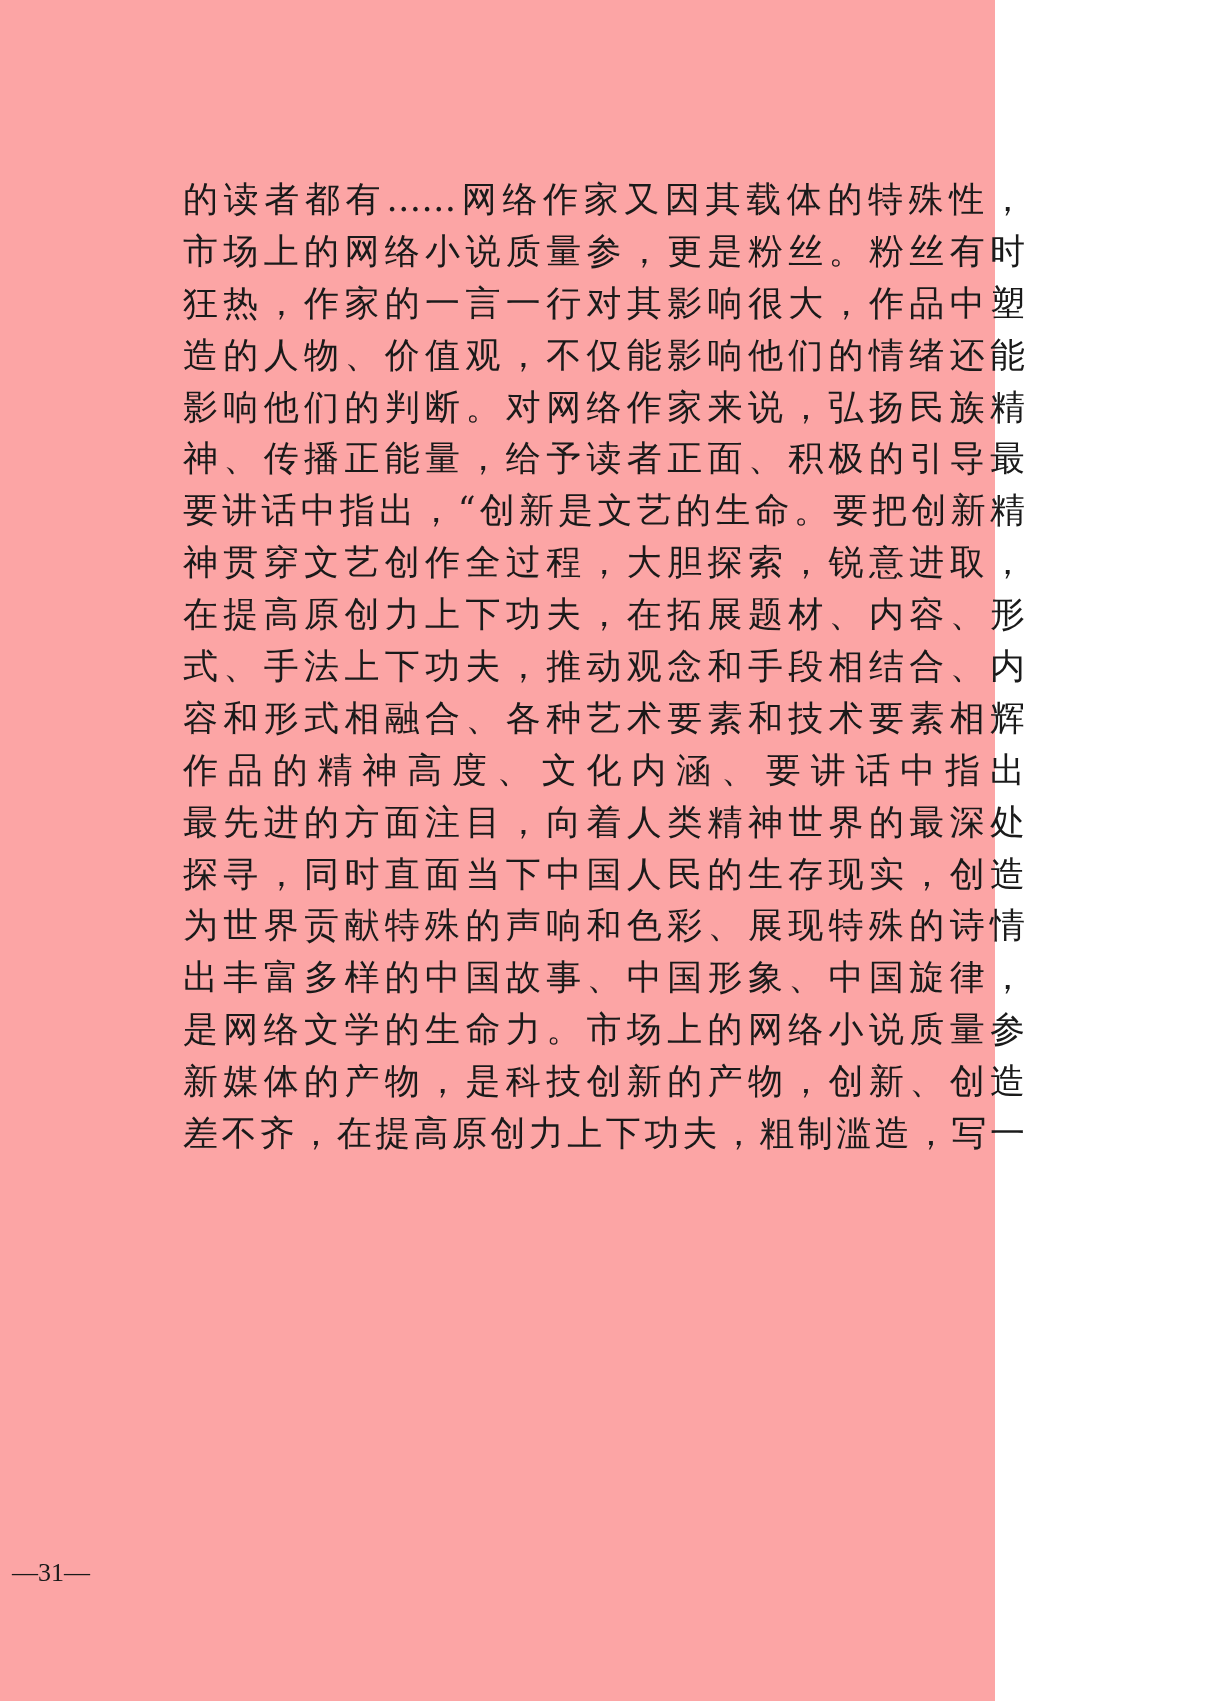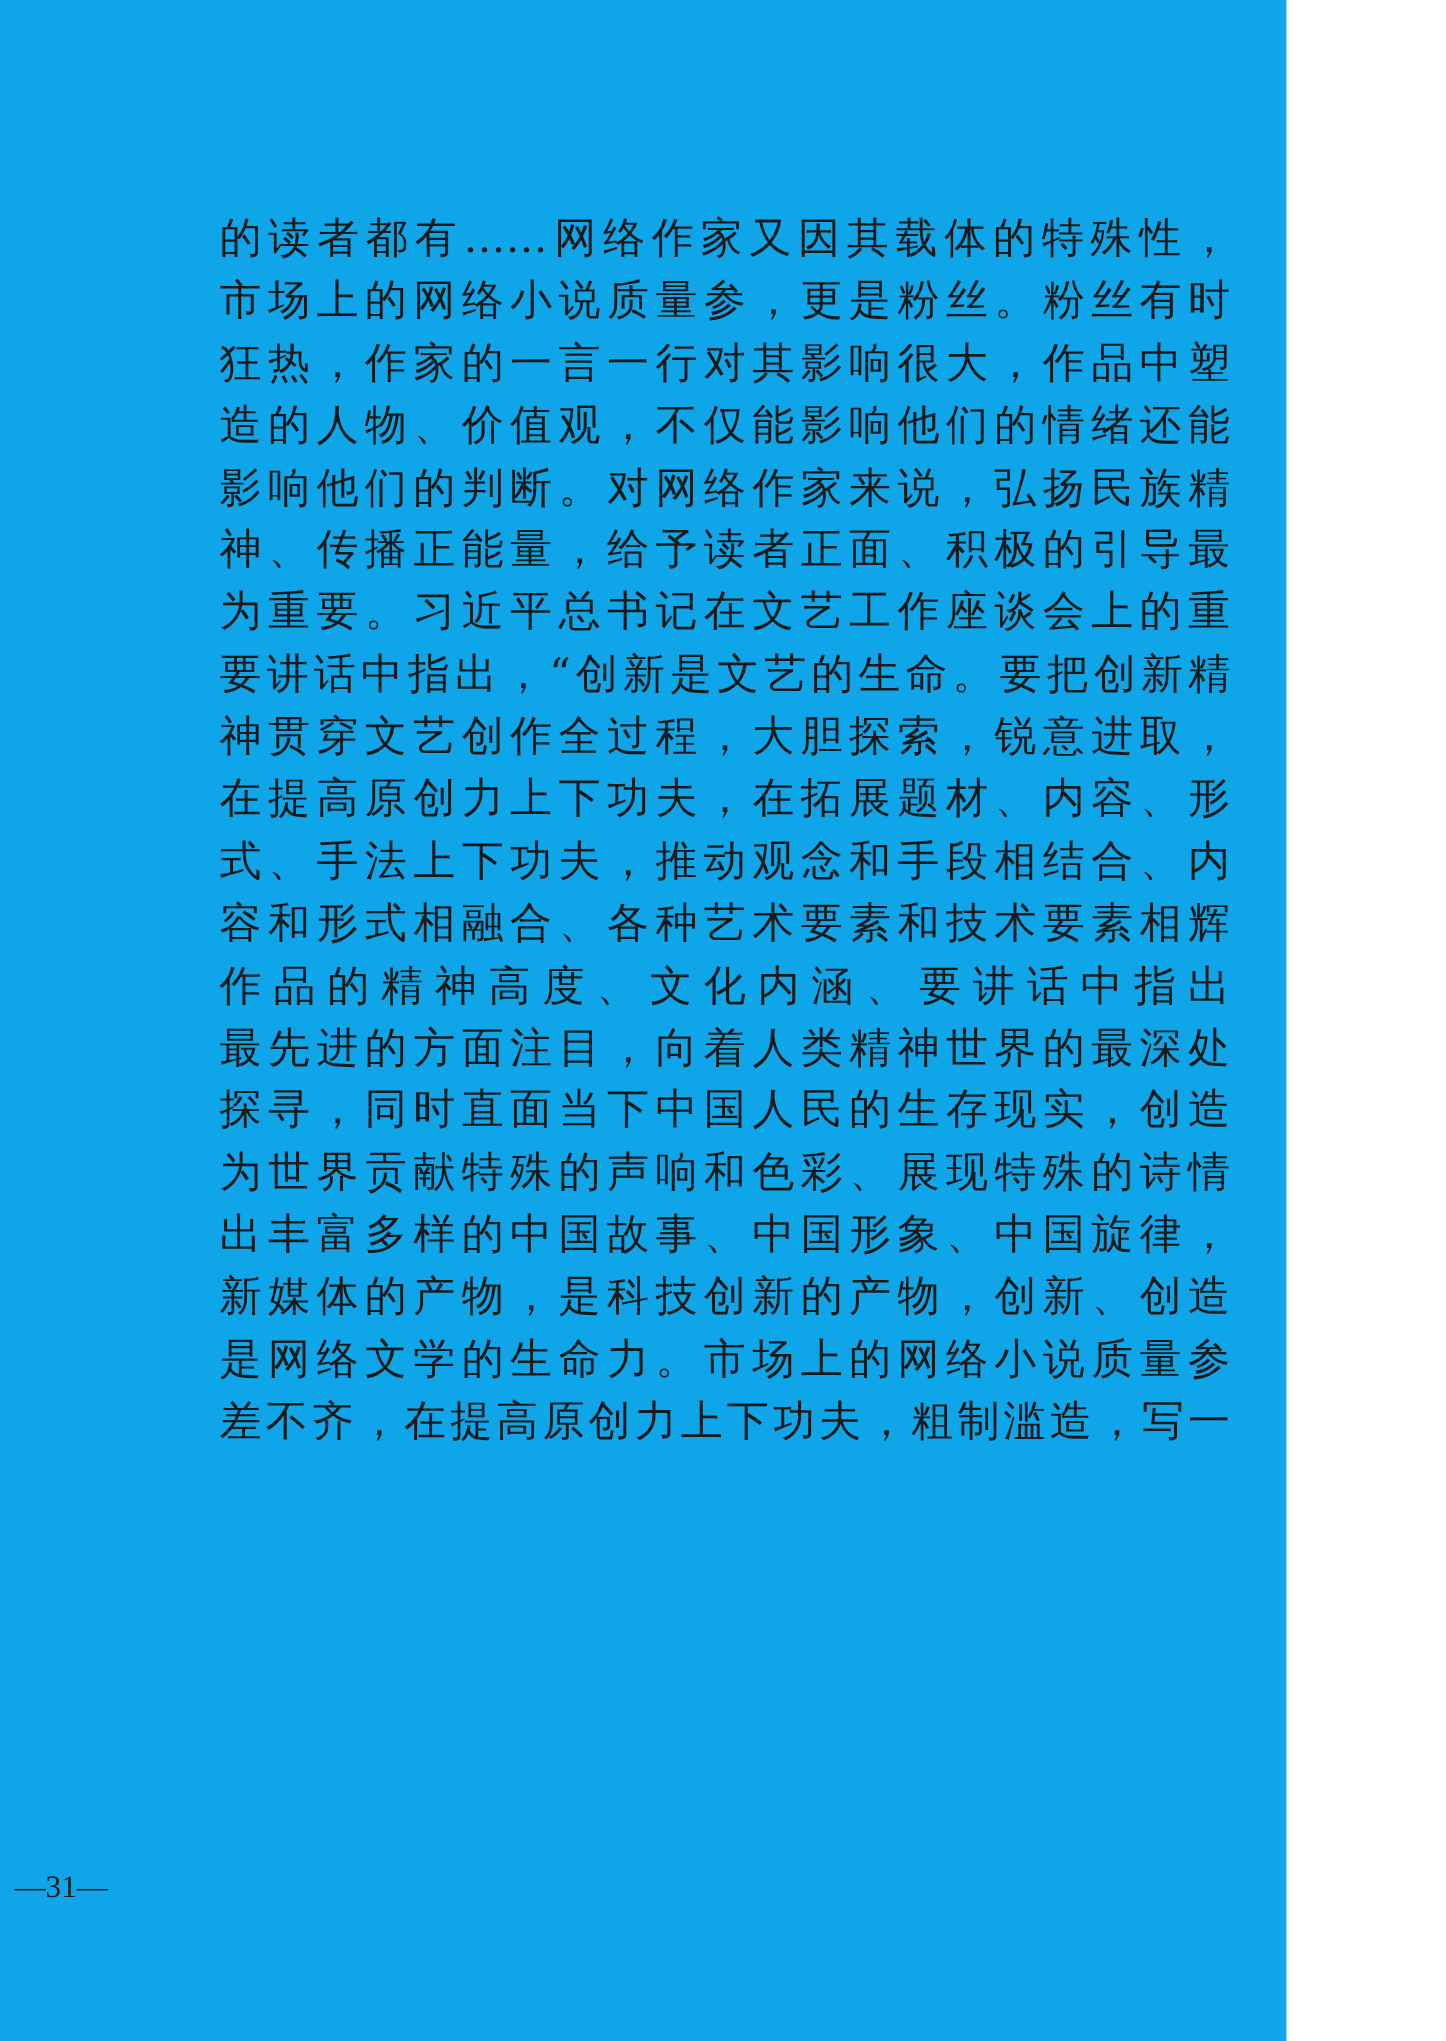--- a/index.html
+++ b/index.html
@@ -9,23 +9,23 @@
     }
     body {
       width: 1205px;
       height: 1701px;
       position: relative;
       overflow: hidden;
     }
     .page {
       position: absolute;
       left: 0; top: 0;
-      width: 1072px;
+      width: 995px;
       height: 1701px;
-      background: #0ea5e9;
+      background: #fca5a5;
     }
     .body-text {
       position: absolute;
       left: 183px;
       top: 174px;
       width: 842px;
       margin: 0;
       padding: 0;
       color: #1a1a1a;
       font-family: "DejaVu Serif", "Liberation Serif", serif;
@@ -57,30 +57,29 @@
 <body>
 
 <div class="page">
   <div class="body-text">
     <span class="line">的读者都有……网络作家又因其载体的特殊性，</span>
     <span class="line">市场上的网络小说质量参，更是粉丝。粉丝有时</span>
     <span class="line">狂热，作家的一言一行对其影响很大，作品中塑</span>
     <span class="line">造的人物、价值观，不仅能影响他们的情绪还能</span>
     <span class="line">影响他们的判断。对网络作家来说，弘扬民族精</span>
     <span class="line">神、传播正能量，给予读者正面、积极的引导最</span>
-    <span class="line">为重要。习近平总书记在文艺工作座谈会上的重</span>
     <span class="line">要讲话中指出，“创新是文艺的生命。要把创新精</span>
     <span class="line">神贯穿文艺创作全过程，大胆探索，锐意进取，</span>
     <span class="line">在提高原创力上下功夫，在拓展题材、内容、形</span>
     <span class="line">式、手法上下功夫，推动观念和手段相结合、内</span>
     <span class="line">容和形式相融合、各种艺术要素和技术要素相辉</span>
     <span class="line">作品的精神高度、文化内涵、要讲话中指出</span>
     <span class="line">最先进的方面注目，向着人类精神世界的最深处</span>
     <span class="line">探寻，同时直面当下中国人民的生存现实，创造</span>
     <span class="line">为世界贡献特殊的声响和色彩、展现特殊的诗情</span>
     <span class="line">出丰富多样的中国故事、中国形象、中国旋律，</span>
+    <span class="line">是网络文学的生命力。市场上的网络小说质量参</span>
     <span class="line">新媒体的产物，是科技创新的产物，创新、创造</span>
-    <span class="line">是网络文学的生命力。市场上的网络小说质量参</span>
     <span class="line">差不齐，在提高原创力上下功夫，粗制滥造，写一</span>
   </div>
 
   <div class="page-number">—31—</div>
 </div>
 
 </body></html>

